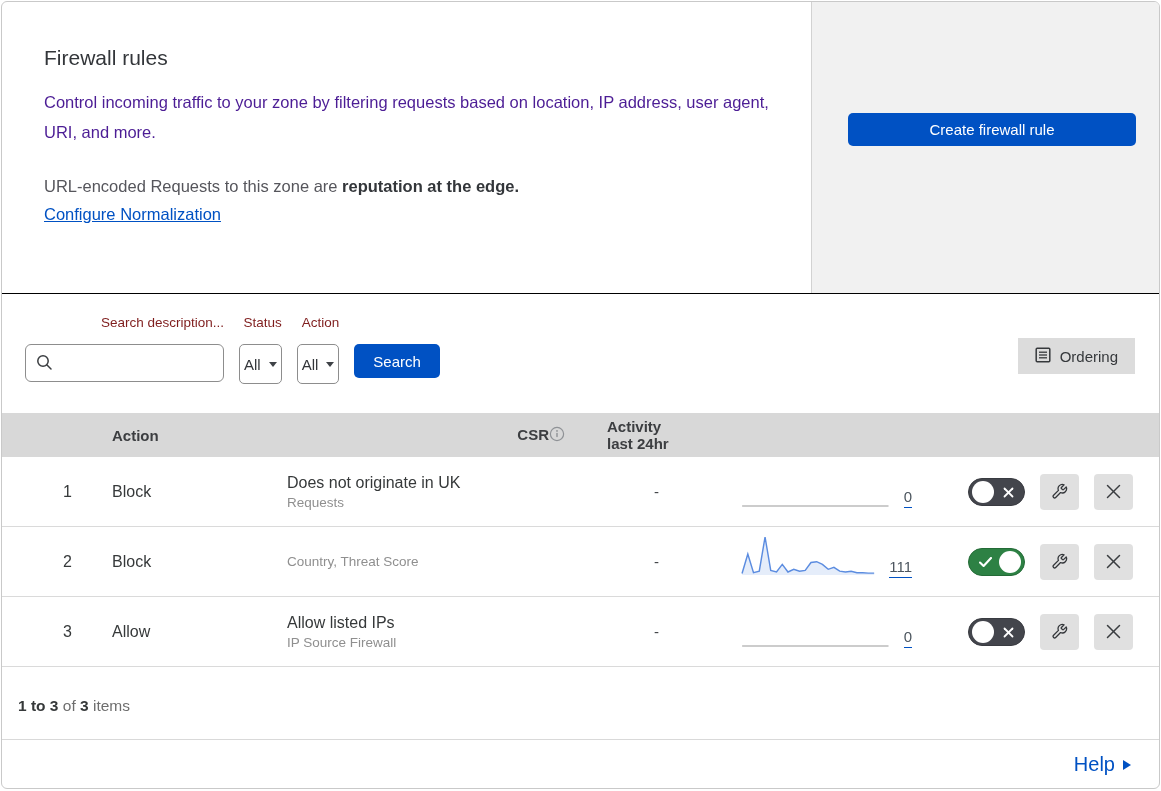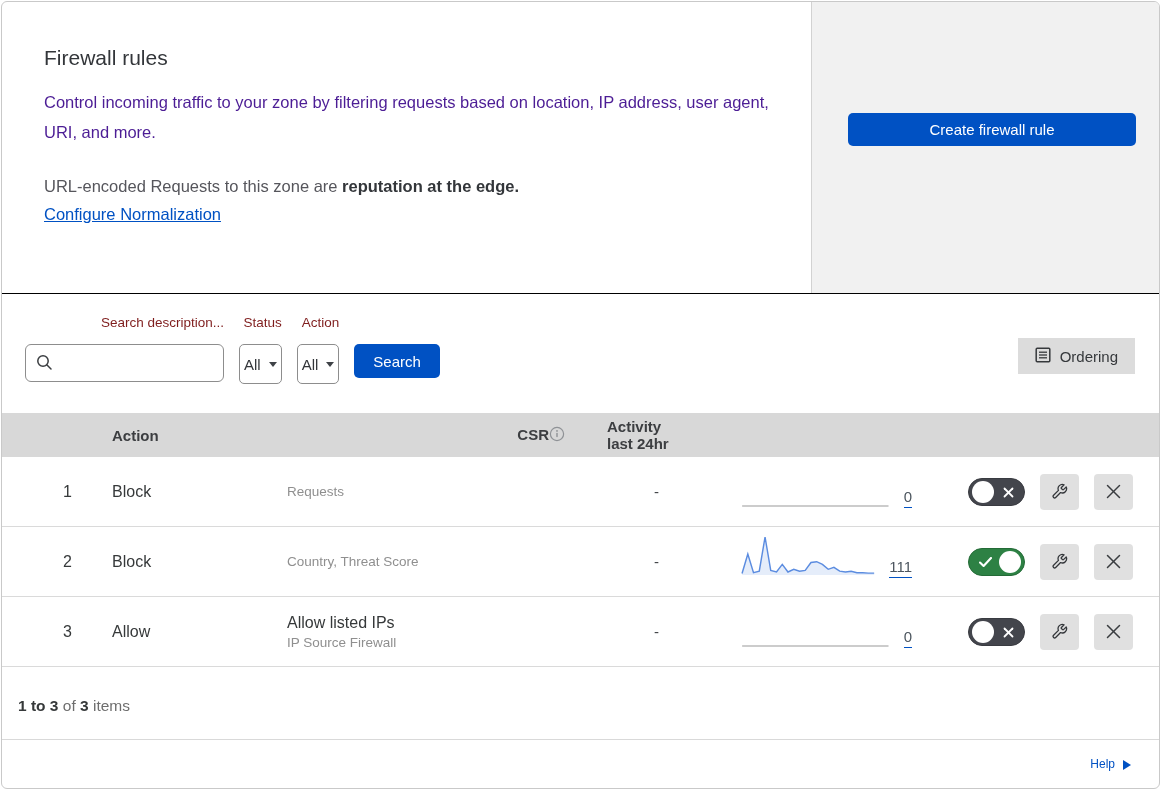--- a/index.html
+++ b/index.html
@@ -57,21 +57,21 @@
   .t-x { display:none; position:absolute; right:10px; top:8px; }
   .toggle.off .t-x { display:block; }
 
   .icon-btn { width:39px; height:36px; background:#e0e0e0; border:none; border-radius:4px; display:flex; align-items:center; justify-content:center; cursor:pointer; }
 
   
   .tfoot { height:72px; padding:30px 0 0 16px; font-size:15.5px; }
   .tfoot b { color:#36393a; }
   .tfoot span { color:#6e6e6e; }
   .helpbar { height:49px; border-top:1px solid #d9d9d9; display:flex; align-items:center; justify-content:flex-end; padding-right:28px; }
-  .help-link { display:flex; align-items:center; gap:8px; font-size:12px; color:#0051c3; text-decoration:none; cursor:pointer; }
+  .help-link { display:flex; align-items:center; gap:8px; font-size:20px; color:#0051c3; text-decoration:none; cursor:pointer; }
   .help-arrow { width:0; height:0; border-left:8px solid #0051c3; border-top:5.5px solid transparent; border-bottom:5.5px solid transparent; margin-top:2px; }
 </style>
 </head>
 <body>
 
 <div class="card">
 
   <div class="top">
     <div class="top-left">
       <h1 class="page-title">Firewall rules</h1>
@@ -142,20 +142,21 @@
       </span>
     </div>
     <div class="cell-pad">Activity last 24hr</div>
     <div></div>
   </div>
 
   <div class="grid trow">
     <div class="num-cell">1</div>
     <div class="action-cell cell-pad">Block</div>
     <div class="cell-pad">
+      <div class="desc-title">Does not originate in UK</div>
       <div class="desc-sub">Requests</div>
     </div>
     <div class="csr-cell">-</div>
     <div class="act-cell">
       <svg class="spark" viewBox="0 0 130 46" preserveAspectRatio="none">
           <line x1="1" y1="44" x2="129" y2="44" stroke="#9a9a9a" stroke-width="1.2"></line>
         </svg>
       <a class="count-link">0</a>
     </div>
     <div class="ctrl-cell">

